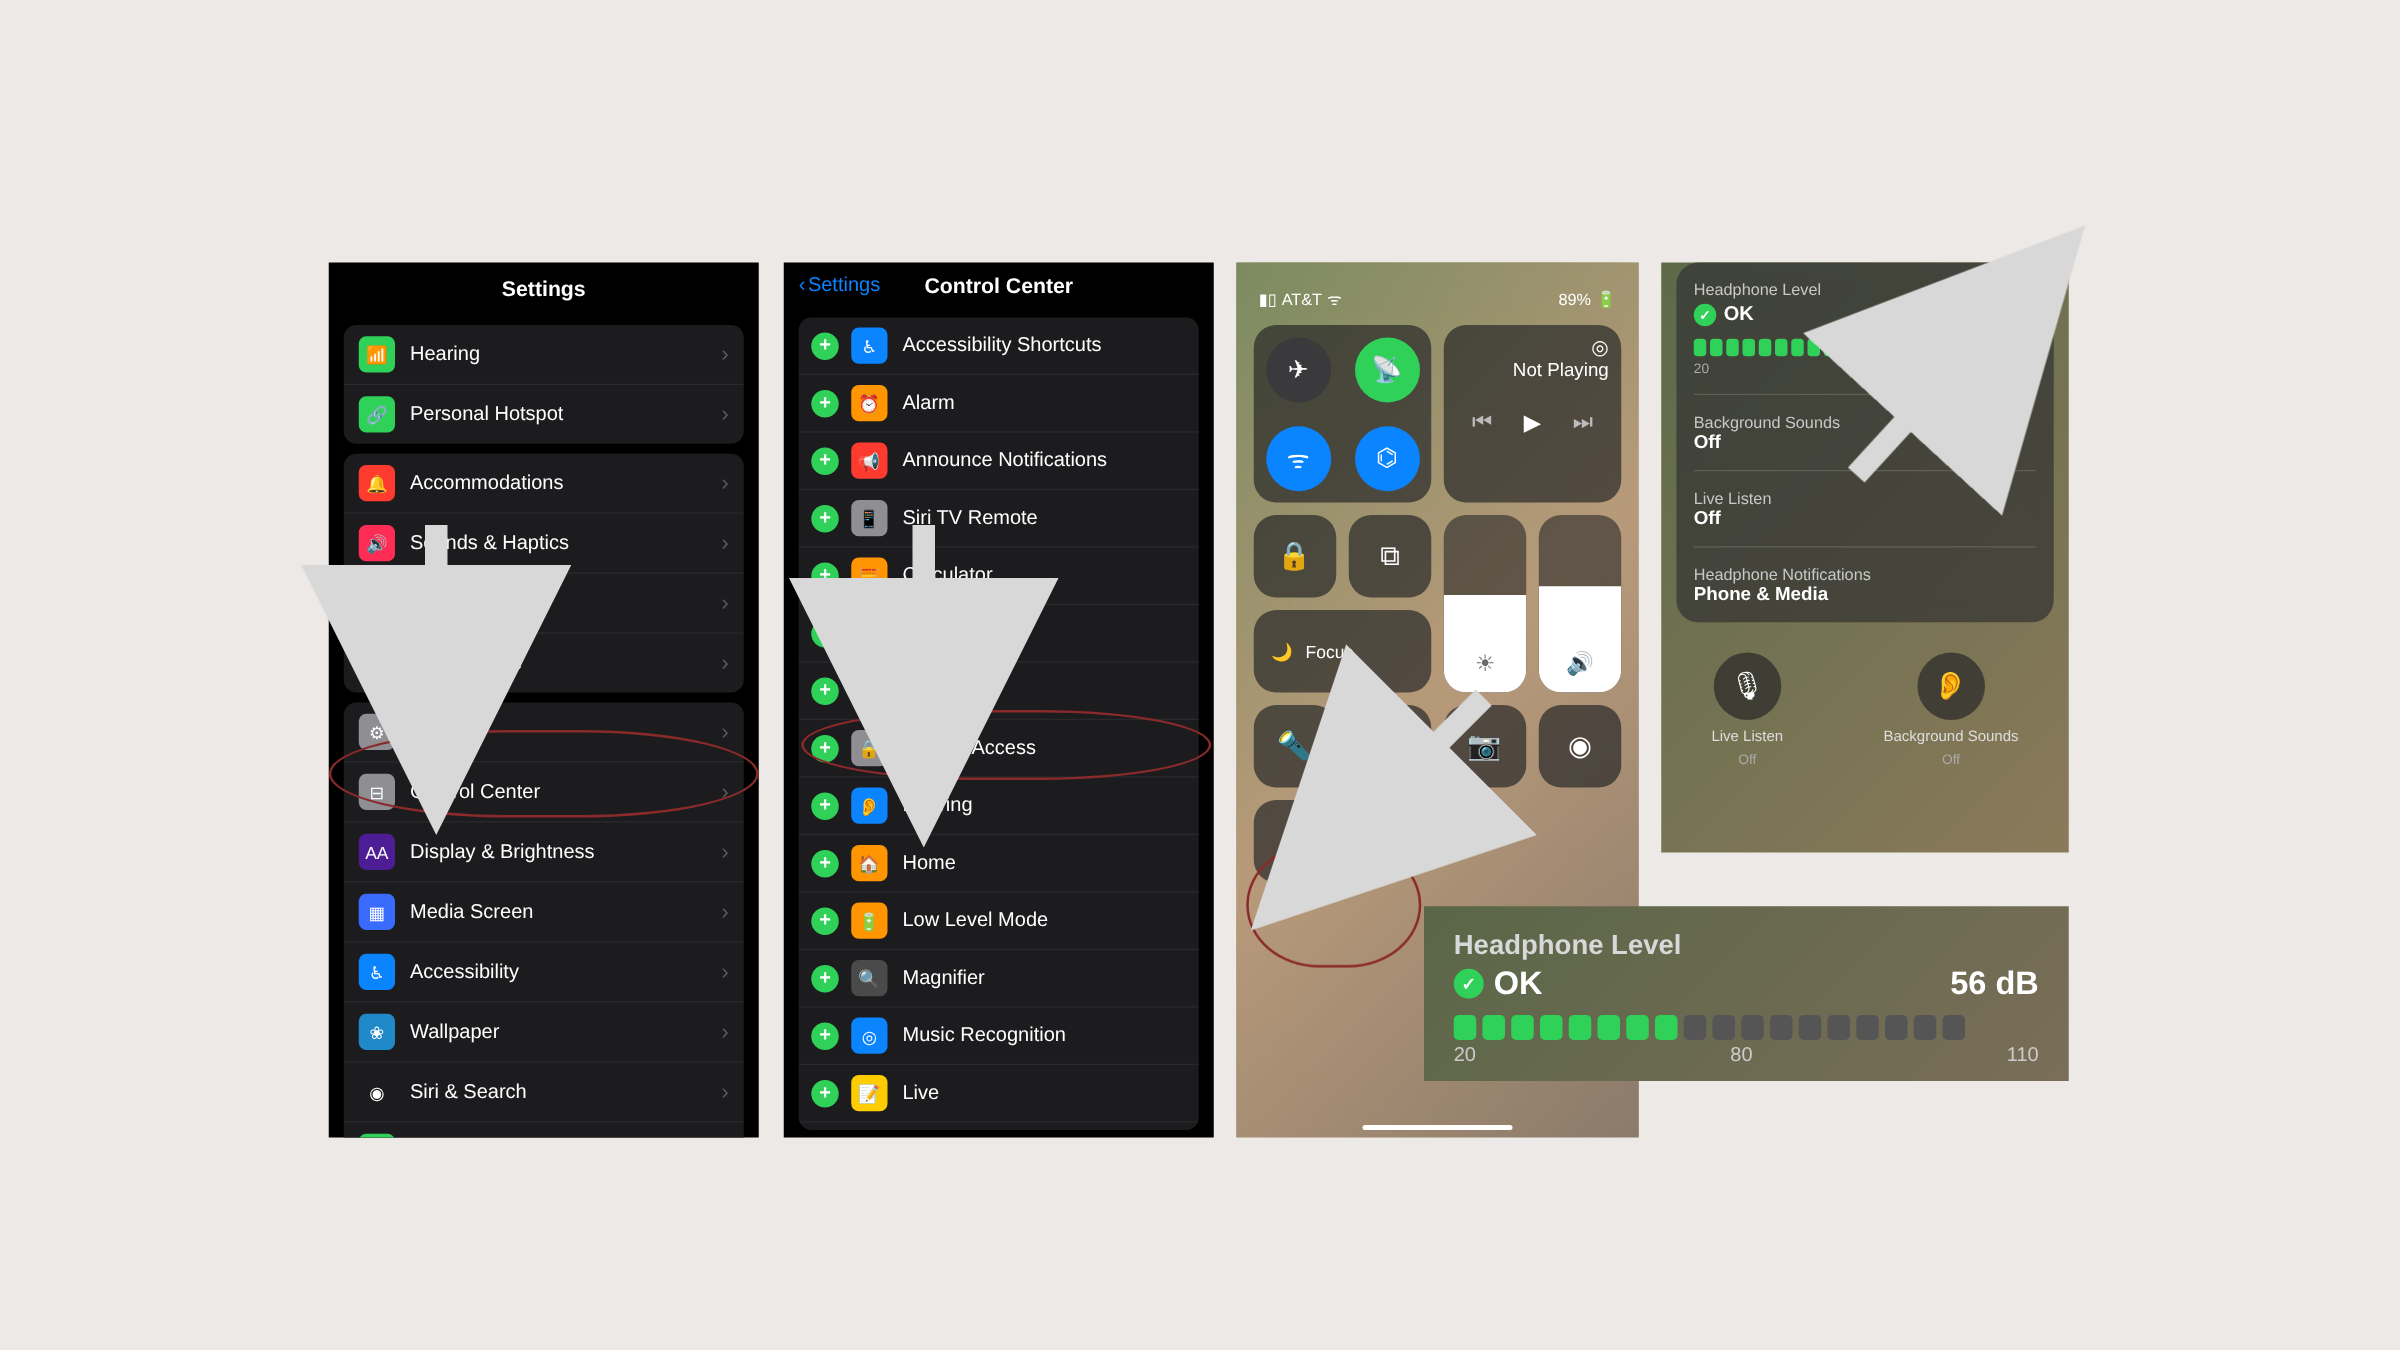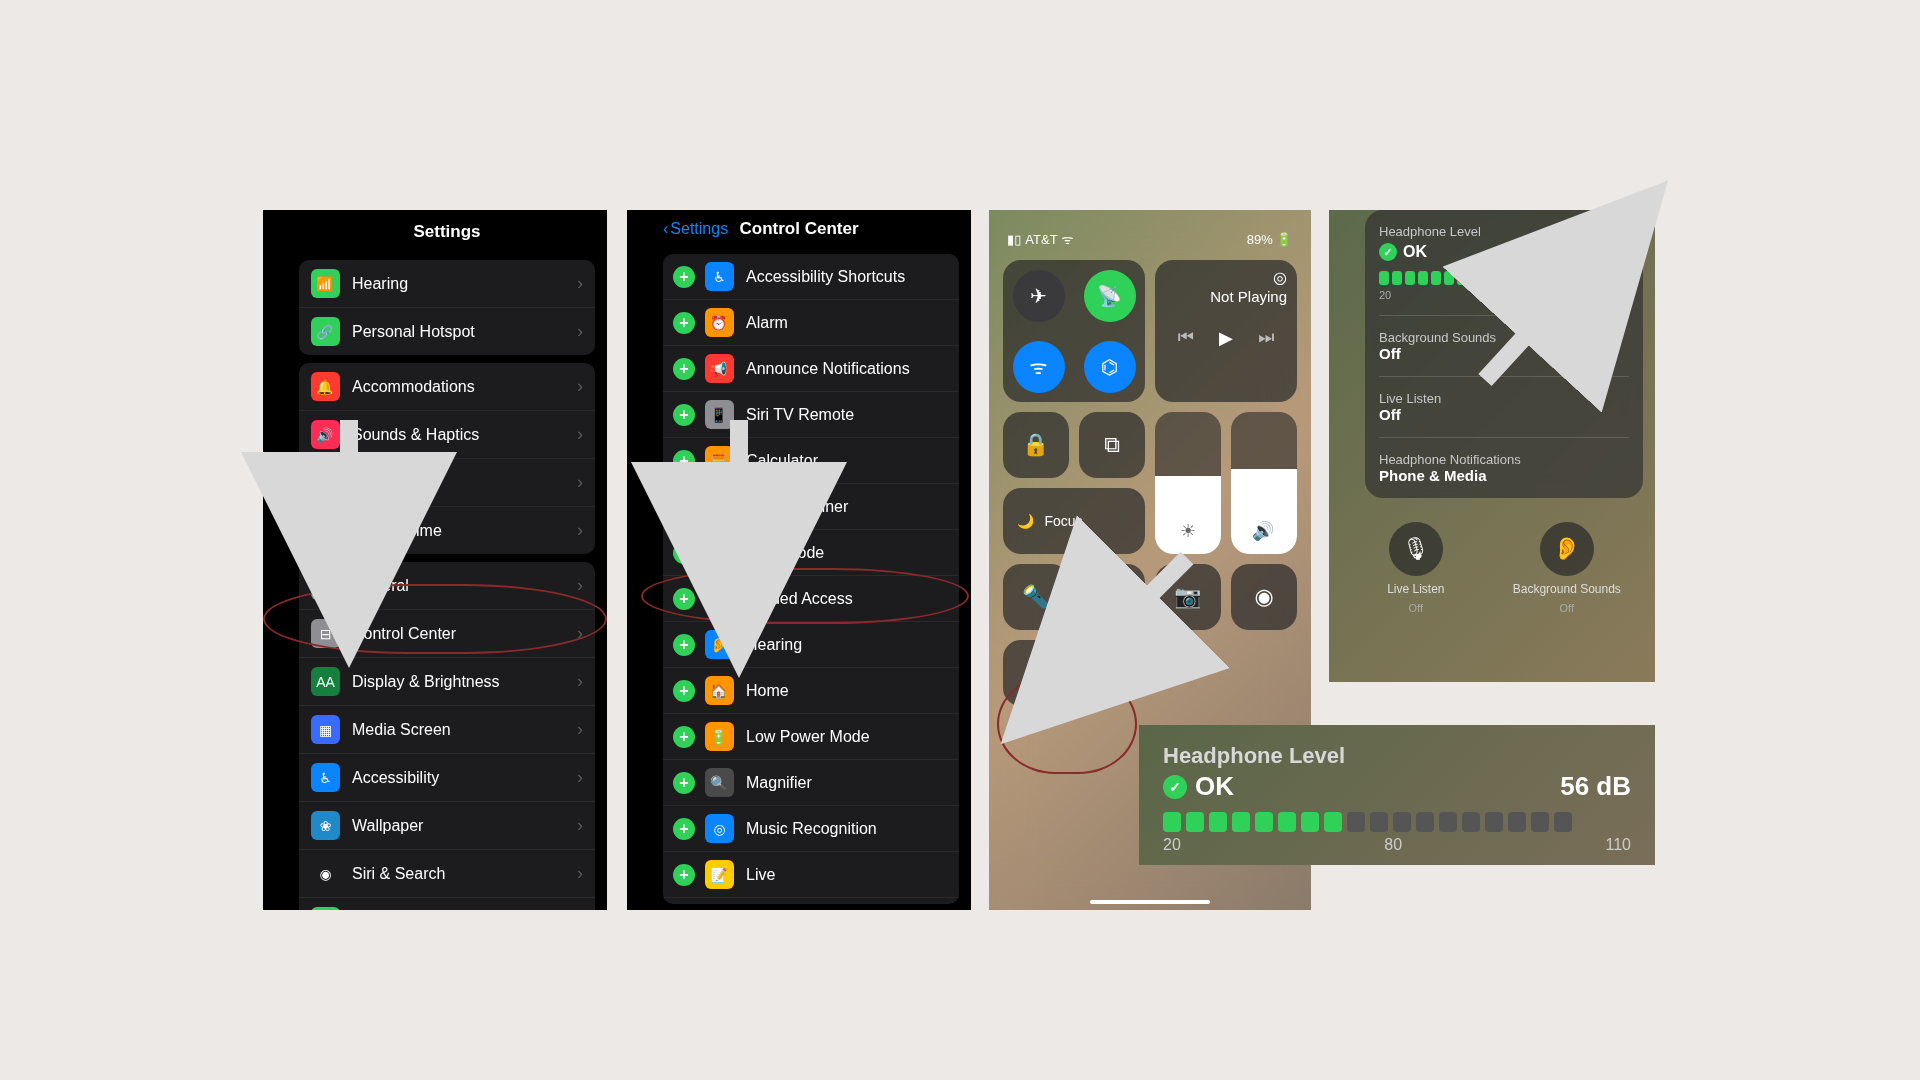--- a/index.html
+++ b/index.html
@@ -1,18 +1,18 @@
 <!DOCTYPE html>
 <html><head>
 <meta charset="utf-8">
 <style>
 * { margin: 0; padding: 0; box-sizing: border-box; font-family: -apple-system, BlinkMacSystemFont, 'Segoe UI', sans-serif; }
 body { background: #ece9e6; width: 1920px; height: 1080px; position: relative; overflow: hidden; }
 .canvas { position: absolute; left: 50%; top: 50%; transform: translate(-50%, -50%); width: 1466px; height: 824px; }
-.panel { position: absolute; border-radius: 0; overflow: hidden; padding-left: 24px; }
+.panel { position: absolute; border-radius: 0; overflow: hidden; }
 
 
 .p1 { left: 36px; top: 82px; width: 344px; height: 700px; background: #000; color: #fff; }
 .p1 .title { text-align: center; font-size: 17px; font-weight: 600; padding: 12px 0 10px; }
 .group { background: #1c1c1e; border-radius: 10px; margin: 8px 12px; overflow: hidden; }
 .row { display: flex; align-items: center; padding: 9px 12px; border-bottom: 1px solid #2a2a2c; cursor: pointer; }
 .row:last-child { border-bottom: none; }
 .icon-sq { width: 29px; height: 29px; border-radius: 6px; display: flex; align-items: center; justify-content: center; margin-right: 12px; flex-shrink: 0; font-size: 14px; color: #fff; }
 .row-label { flex: 1; font-size: 16px; }
 .chev { color: #5a5a5e; font-size: 18px; }
@@ -133,21 +133,21 @@
             <div class="icon-sq" style="background:#8e8e93">⚙</div>
             <div class="row-label">General</div>
             <div class="chev">›</div>
           </div>
           <div class="row">
             <div class="icon-sq" style="background:#8e8e93">⊟</div>
             <div class="row-label">Control Center</div>
             <div class="chev">›</div>
           </div>
           <div class="row">
-            <div class="icon-sq" style="background:#15803d">AA</div>
+            <div class="icon-sq" style="background:#4c1d95">AA</div>
             <div class="row-label">Display &amp; Brightness</div>
             <div class="chev">›</div>
           </div>
           <div class="row">
             <div class="icon-sq" style="background:#3a6bff">▦</div>
             <div class="row-label">Media Screen</div>
             <div class="chev">›</div>
           </div>
           <div class="row">
             <div class="icon-sq" style="background:#0a84ff">♿︎</div>
@@ -226,21 +226,21 @@
           <div class="row-label">Hearing</div>
         </div>
         <div class="row2">
           <div class="add-btn">+</div>
           <div class="icon-sq" style="background:#ff9500">🏠</div>
           <div class="row-label">Home</div>
         </div>
         <div class="row2">
           <div class="add-btn">+</div>
           <div class="icon-sq" style="background:#ff9500">🔋</div>
-          <div class="row-label">Low Power Mode</div>
+          <div class="row-label">Low Level Mode</div>
         </div>
         <div class="row2">
           <div class="add-btn">+</div>
           <div class="icon-sq" style="background:#4a4a4a">🔍</div>
           <div class="row-label">Magnifier</div>
         </div>
         <div class="row2">
           <div class="add-btn">+</div>
           <div class="icon-sq" style="background:#0a84ff">◎</div>
           <div class="row-label">Music Recognition</div>

